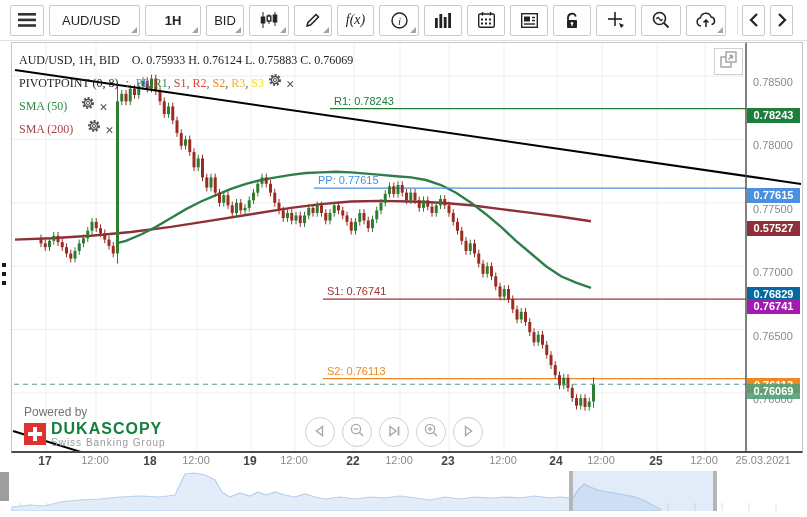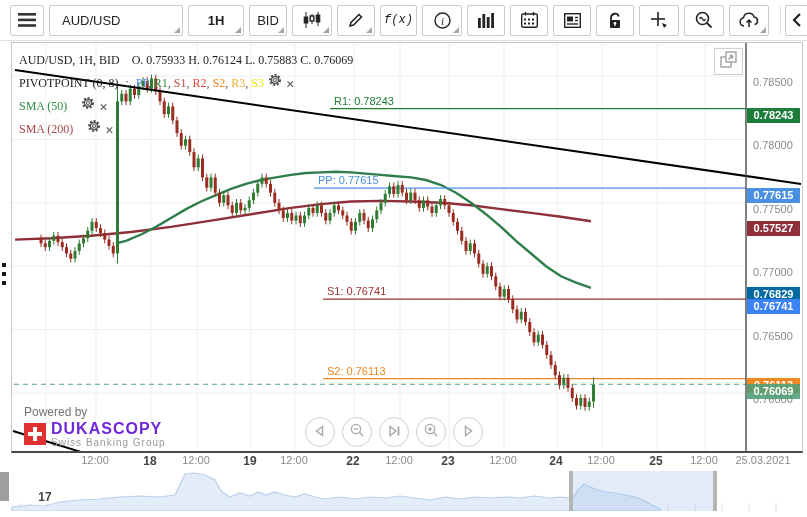--- a/index.html
+++ b/index.html
@@ -28,21 +28,21 @@
          font-size:11px;font-weight:bold;color:#fff;}
   .expand-btn{position:absolute;left:702px;top:5px;width:27px;height:25px;border:1px solid #d0d0d0;
          background:#fff;display:flex;align-items:center;justify-content:center;z-index:6;}
   .watermark{position:absolute;left:12px;top:362px;z-index:5;}
   .wm-powered{font-size:12px;color:#737373;margin-bottom:2px;}
   .wm-row{display:flex;align-items:flex-start;gap:5px;}
   .wm-flag{width:22px;height:22px;background:#e03131;position:relative;margin-top:2px;}
   .wm-flag::before,.wm-flag::after{content:"";position:absolute;background:#fff;}
   .wm-flag::before{left:9px;top:4px;width:4px;height:14px;}
   .wm-flag::after{left:4px;top:9px;width:14px;height:4px;}
-  .wm-brand{font-size:16px;font-weight:bold;letter-spacing:1px;color:#6d28d9;line-height:16px;}
+  .wm-brand{font-size:16px;font-weight:bold;letter-spacing:1px;color:#15803d;line-height:16px;}
   .wm-sub{font-size:10px;color:#9a9a9a;letter-spacing:1px;}
   .navbtns{position:absolute;left:293px;top:374px;display:flex;gap:7px;z-index:6;}
   .circle-btn{width:28px;height:28px;border:1px solid #cfcfcf;border-radius:50%;background:rgba(255,255,255,.7);
          display:flex;align-items:center;justify-content:center;}
   .drag-dots{position:absolute;left:2px;top:263px;z-index:7;}
   .drag-dots div{width:4px;height:4px;background:#1a1a1a;margin-bottom:5px;}
   
   .time-axis{position:absolute;left:0;top:451px;width:807px;height:19px;}
   .t-tick{position:absolute;top:3px;transform:translateX(-50%);font-size:11px;color:#8a8a8a;white-space:nowrap;}
   .t-tick.major{font-size:12px;font-weight:bold;color:#444;}
@@ -57,21 +57,21 @@
     <span>
       <svg width="18" height="14" viewBox="0 0 18 14">
           <g fill="#333">
             <rect y="0" width="18" height="2.6"></rect>
             <rect y="5.6" width="18" height="2.6"></rect>
             <rect y="11.2" width="18" height="2.6"></rect>
           </g>
         </svg>
     </span>
   </div>
-  <div class="tb-btn dd" style="width:134px;justify-content:flex-start;padding-left:12px">
+  <div class="tb-btn dd" style="width:91px;justify-content:flex-start;padding-left:12px">
     <span>AUD/USD</span>
   </div>
   <div class="tb-btn dd" style="width:56px;font-weight:bold">
     <span>1H</span>
   </div>
   <div class="tb-btn dd" style="width:38px">
     <span>BID</span>
   </div>
   <div class="tb-btn dd" style="width:40px">
     <span>
@@ -85,21 +85,21 @@
       </svg>
     </span>
   </div>
   <div class="tb-btn dd" style="width:38px">
     <span>
       <svg width="16" height="16" viewBox="0 0 16 16">
           <path d="M2 14 L3 10.5 L11 2.5 L13.5 5 L5.5 13 Z" fill="none" stroke="#222" stroke-width="1.5"></path>
         </svg>
     </span>
   </div>
-  <div class="tb-btn" style="width:37px;font-style:italic;font-family:Liberation Mono, monospace;font-size:12px">
+  <div class="tb-btn" style="width:37px;font-style:italic;font-family:Liberation Serif, serif;font-size:14px">
     <span>f(x)</span>
   </div>
   <div class="tb-btn dd" style="width:40px">
     <span>
       <svg width="17" height="17" viewBox="0 0 17 17">
           <circle cx="8.5" cy="8.5" r="7.5" fill="none" stroke="#222" stroke-width="1.4"></circle>
           <text x="8.5" y="12.5" font-size="11" font-style="italic" font-family="Liberation Serif,serif" text-anchor="middle" fill="#222">i</text>
         </svg>
     </span>
   </div>
@@ -543,21 +543,21 @@
       <div class="axis-label" style="top: 26px;">0.78500</div>
       <div class="axis-label" style="top: 89.4px;">0.78000</div>
       <div class="axis-label" style="top: 152.8px;">0.77500</div>
       <div class="axis-label" style="top: 216.2px;">0.77000</div>
       <div class="axis-label" style="top: 279.6px;">0.76500</div>
       <div class="axis-label" style="top: 343px;">0.76000</div>
       <div class="badge" style="background: rgb(28, 126, 58); top: 58.0876px;">0.78243</div>
       <div class="badge" style="background: rgb(74, 144, 226); top: 137.718px;">0.77615</div>
       <div class="badge" style="background: rgb(142, 47, 57); top: 170.686px;">0.57527</div>
       <div class="badge" style="background: #0369a1; top: 237.383px;">0.76829</div>
-      <div class="badge" style="background: #3b82f6; top: 248.541px;">0.76741</div>
+      <div class="badge" style="background: #a21caf; top: 248.541px;">0.76741</div>
       <div class="badge" style="background: rgb(239, 136, 33); top: 328.172px;">0.76113</div>
       <div class="badge" style="background: rgba(77, 158, 120, 0.88); top: 333.751px;">0.76069</div>
     </div>
 
   <div class="watermark">
     <div class="wm-powered">Powered by</div>
     <div class="wm-row">
       <div class="wm-flag"></div>
       <div>
         <div class="wm-brand">DUKASCOPY</div>
@@ -601,21 +601,21 @@
   </div>
 </div>
 
 <div class="drag-dots">
     <div></div>
     <div></div>
     <div></div>
   </div>
 
 <div class="time-axis" id="time-axis">
-    <div class="t-tick major" style="left: 45px; margin-top: 36px;">17</div>
+    <div class="t-tick major" style="left: 45px;">17</div>
     <div class="t-tick" style="left: 95px;">12:00</div>
     <div class="t-tick major" style="left: 150px;">18</div>
     <div class="t-tick" style="left: 196px;">12:00</div>
     <div class="t-tick major" style="left: 250px;">19</div>
     <div class="t-tick" style="left: 294px;">12:00</div>
     <div class="t-tick major" style="left: 353px;">22</div>
     <div class="t-tick" style="left: 399px;">12:00</div>
     <div class="t-tick major" style="left: 448px;">23</div>
     <div class="t-tick" style="left: 503px;">12:00</div>
     <div class="t-tick major" style="left: 556px;">24</div>

